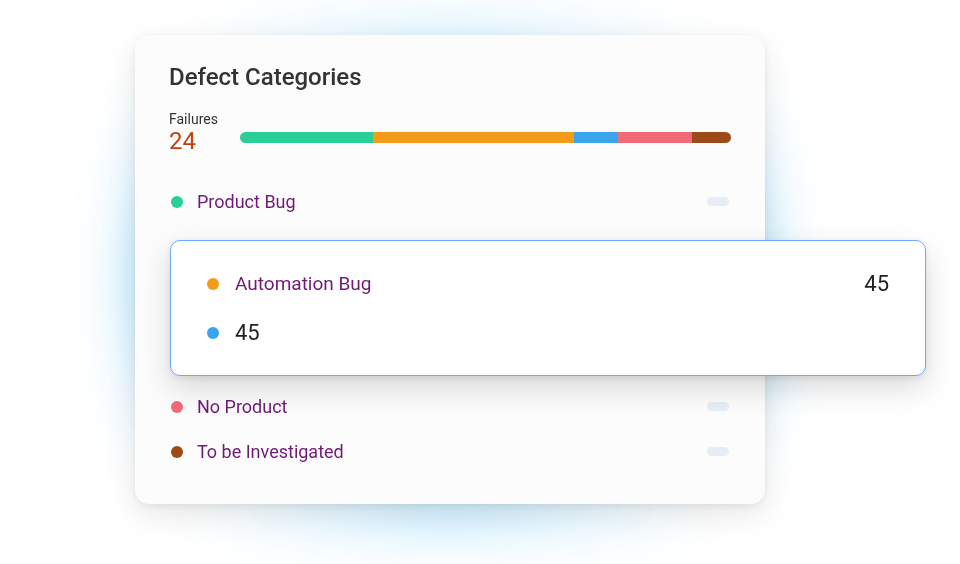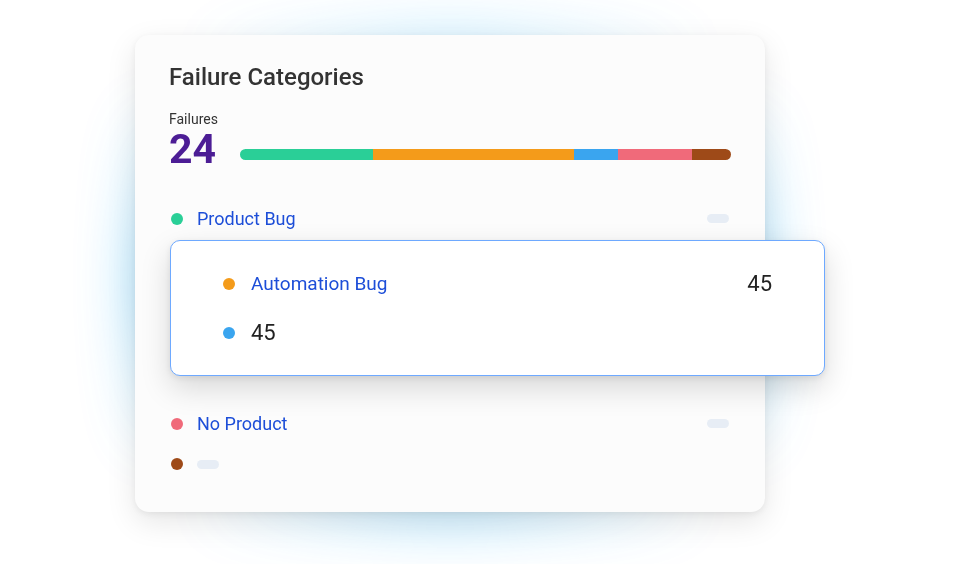--- a/index.html
+++ b/index.html
@@ -70,23 +70,23 @@
       flex-direction: column;
     }
 
     .summary-label {
       font-size: 14px;
       color: #333333;
       margin-bottom: 2px;
     }
 
     .summary-number {
-      font-size: 41px;
-      font-weight: 700;
-      color: #4c1d95;
+      font-size: 24px;
+      font-weight: 400;
+      color: #c2410c;
       line-height: 1;
     }
 
     .bar {
       flex: 1;
       height: 11px;
       border-radius: 6px;
       overflow: hidden;
       display: flex;
       margin-bottom: 10px;
@@ -112,44 +112,44 @@
     .dot {
       width: 12px;
       height: 12px;
       border-radius: 50%;
       flex-shrink: 0;
     }
 
     .row-label {
       flex: 1;
       font-size: 18px;
-      color: #1d4ed8;
+      color: #701a75;
     }
 
     .pill {
       width: 22px;
       height: 9px;
       border-radius: 5px;
       background: #e7edf5;
     }
 
     .popout-spacer {
       height: 160px;
     }
 
     .popout {
       position: absolute;
       left: 170px;
       top: 240px;
-      width: 655px;
+      width: 756px;
       background: #ffffff;
       border: 1px solid #6ea9ff;
       border-radius: 10px;
       box-shadow: 0 12px 30px rgba(0,0,0,0.15), 0 2px 6px rgba(0,0,0,0.08);
-      padding: 18px 50px;
+      padding: 18px 34px;
       z-index: 2;
     }
 
     .pop-row {
       display: flex;
       align-items: center;
       gap: 16px;
       padding: 12px 2px;
     }
 
@@ -164,21 +164,21 @@
 
   </style>
 </head>
 <body>
 
 <div class="glow-wrapper">
   <div class="glow-inner"></div>
 </div>
 
 <div class="card">
-  <h2 class="title">Failure Categories</h2>
+  <h2 class="title">Defect Categories</h2>
 
   <div class="summary-row">
     <div class="summary-col">
       <span class="summary-label">Failures</span>
       <span class="summary-number">24</span>
     </div>
     <div class="bar" id="bar">
         <div class="seg" style="width: 27%; background: rgb(42, 207, 151);"></div>
         <div class="seg" style="width: 41%; background: rgb(244, 155, 26);"></div>
         <div class="seg" style="width: 9%; background: rgb(58, 165, 239);"></div>
@@ -198,20 +198,21 @@
     <div class="popout-spacer"></div>
 
     <div class="list-row">
       <span class="dot" style="background: rgb(240, 106, 122);"></span>
       <span class="row-label">No Product</span>
       <span class="pill"></span>
     </div>
 
     <div class="list-row">
       <span class="dot" style="background: rgb(158, 74, 24);"></span>
+      <span class="row-label">To be Investigated</span>
       <span class="pill"></span>
     </div>
 
   </div>
 </div>
 
 <div class="popout">
   <div class="pop-row">
     <span class="dot" style="background: rgb(244, 155, 26);"></span>
     <span class="row-label">Automation Bug</span>

